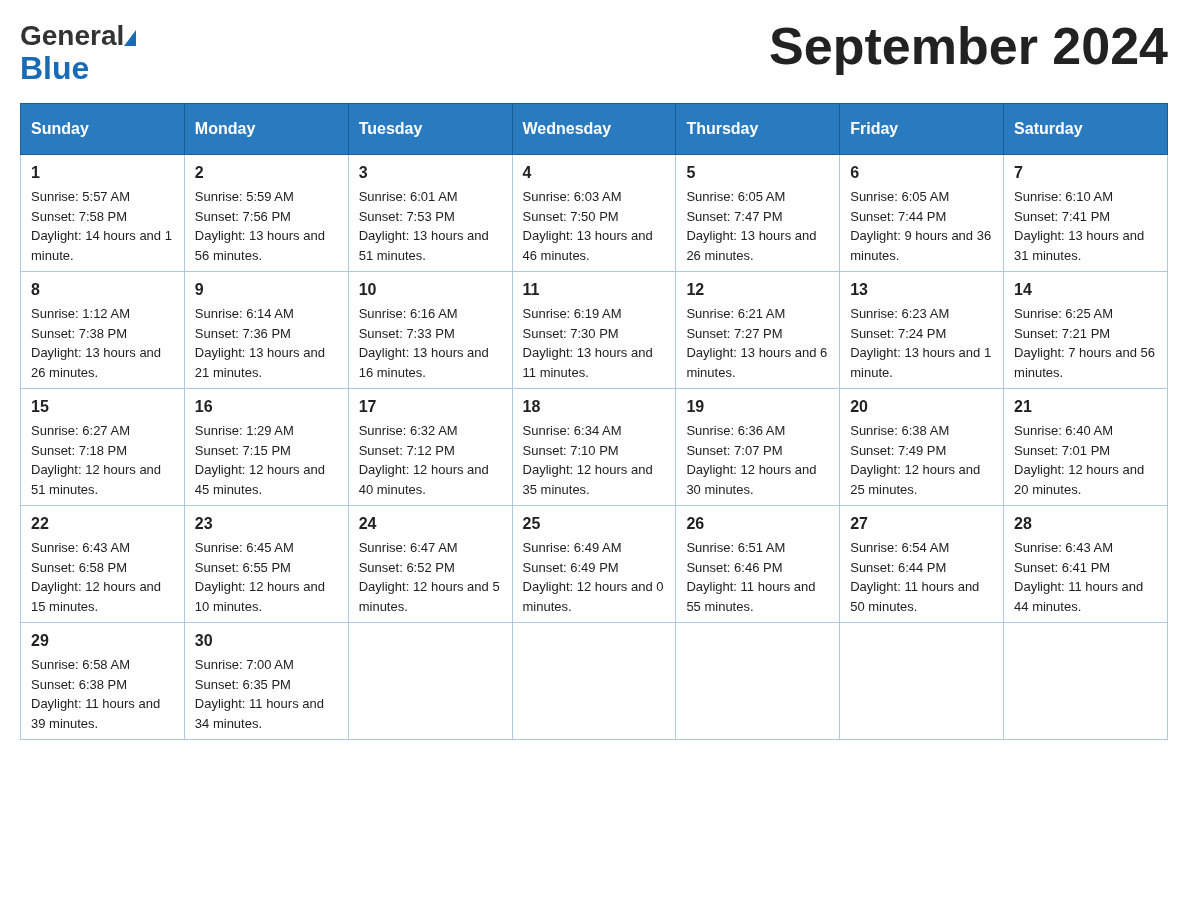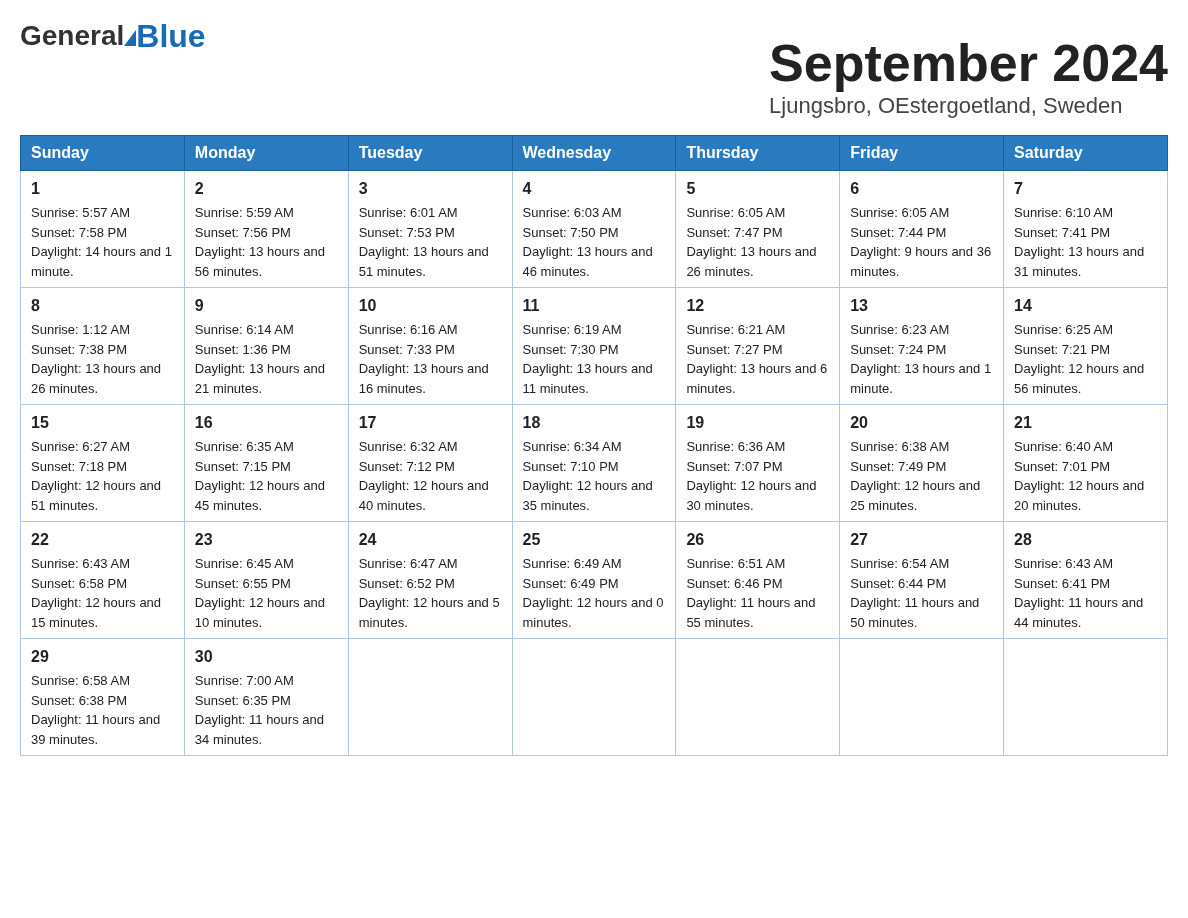--- a/index.html
+++ b/index.html
@@ -11,26 +11,25 @@
       min-height: 918px;
     }
     .header {
       display: flex;
       justify-content: space-between;
       align-items: flex-start;
       margin-bottom: 16px;
     }
     .logo {
       display: flex;
-      flex-direction: row;
+      flex-direction: column;
       align-items: flex-start;
     }
     .title-block {
-      text-align: left;
-      margin-top: 17px;
+      text-align: right;
     }
     .month-title {
       font-size: 52px;
       font-weight: bold;
       color: #222;
       line-height: 1;
     }
     .location-title {
       font-size: 22px;
       color: #444;
@@ -38,21 +37,21 @@
     }
     table {
       width: 100%;
       border-collapse: collapse;
     }
     th {
       background-color: #2a7abf;
       color: #fff;
       font-size: 16px;
       font-weight: bold;
-      padding: 8px 10px;
+      padding: 16px 10px;
       text-align: left;
       border: 1px solid #1a5f9a;
     }
     td {
       vertical-align: top;
       padding: 6px 10px;
       border: 1px solid #b0c8e0;
       width: 14.28%;
       min-height: 100px;
       font-size: 13px;
@@ -105,21 +104,20 @@
 <div class="header">
   <div class="logo">
     <div class="logo-wrapper">
       <span class="logo-general">General</span>
       <span class="logo-arrow"></span>
     </div>
     <span class="logo-blue-word">Blue</span>
   </div>
   <div class="title-block">
     <div class="month-title">September 2024</div>
-    <div class="location-title">Ljungsbro, OEstergoetland, Sweden</div>
   </div>
 </div>
 
 <table>
   <thead>
     <tr>
     <th>Sunday</th>
         <th>Monday</th>
         <th>Tuesday</th>
         <th>Wednesday</th>
@@ -159,50 +157,50 @@
 <span class="day-info">Sunset: 7:41 PM</span><br>
 <span class="day-info">Daylight: 13 hours and 31 minutes.</span></td>
       </tr>
       <tr>
         <td><span class="day-num">8</span>
 <span class="day-info">Sunrise: 1:12 AM</span><br>
 <span class="day-info">Sunset: 7:38 PM</span><br>
 <span class="day-info">Daylight: 13 hours and 26 minutes.</span></td>
         <td><span class="day-num">9</span>
 <span class="day-info">Sunrise: 6:14 AM</span><br>
-<span class="day-info">Sunset: 1:36 PM</span><br>
+<span class="day-info">Sunset: 7:36 PM</span><br>
 <span class="day-info">Daylight: 13 hours and 21 minutes.</span></td>
         <td><span class="day-num">10</span>
 <span class="day-info">Sunrise: 6:16 AM</span><br>
 <span class="day-info">Sunset: 7:33 PM</span><br>
 <span class="day-info">Daylight: 13 hours and 16 minutes.</span></td>
         <td><span class="day-num">11</span>
 <span class="day-info">Sunrise: 6:19 AM</span><br>
 <span class="day-info">Sunset: 7:30 PM</span><br>
 <span class="day-info">Daylight: 13 hours and 11 minutes.</span></td>
         <td><span class="day-num">12</span>
 <span class="day-info">Sunrise: 6:21 AM</span><br>
 <span class="day-info">Sunset: 7:27 PM</span><br>
 <span class="day-info">Daylight: 13 hours and 6 minutes.</span></td>
         <td><span class="day-num">13</span>
 <span class="day-info">Sunrise: 6:23 AM</span><br>
 <span class="day-info">Sunset: 7:24 PM</span><br>
 <span class="day-info">Daylight: 13 hours and 1 minute.</span></td>
         <td><span class="day-num">14</span>
 <span class="day-info">Sunrise: 6:25 AM</span><br>
 <span class="day-info">Sunset: 7:21 PM</span><br>
-<span class="day-info">Daylight: 12 hours and 56 minutes.</span></td>
+<span class="day-info">Daylight: 7 hours and 56 minutes.</span></td>
       </tr>
       <tr>
         <td><span class="day-num">15</span>
 <span class="day-info">Sunrise: 6:27 AM</span><br>
 <span class="day-info">Sunset: 7:18 PM</span><br>
 <span class="day-info">Daylight: 12 hours and 51 minutes.</span></td>
         <td><span class="day-num">16</span>
-<span class="day-info">Sunrise: 6:35 AM</span><br>
+<span class="day-info">Sunrise: 1:29 AM</span><br>
 <span class="day-info">Sunset: 7:15 PM</span><br>
 <span class="day-info">Daylight: 12 hours and 45 minutes.</span></td>
         <td><span class="day-num">17</span>
 <span class="day-info">Sunrise: 6:32 AM</span><br>
 <span class="day-info">Sunset: 7:12 PM</span><br>
 <span class="day-info">Daylight: 12 hours and 40 minutes.</span></td>
         <td><span class="day-num">18</span>
 <span class="day-info">Sunrise: 6:34 AM</span><br>
 <span class="day-info">Sunset: 7:10 PM</span><br>
 <span class="day-info">Daylight: 12 hours and 35 minutes.</span></td>

